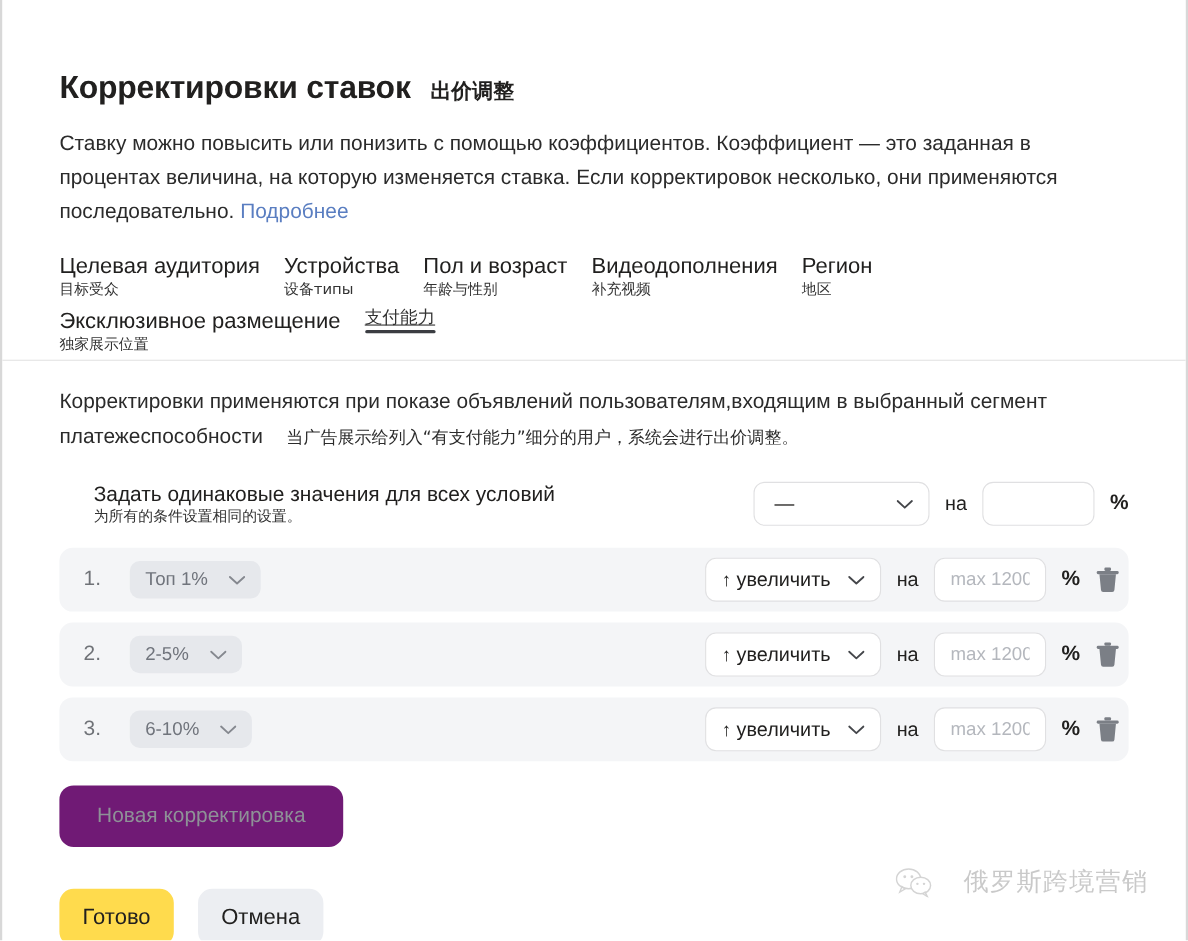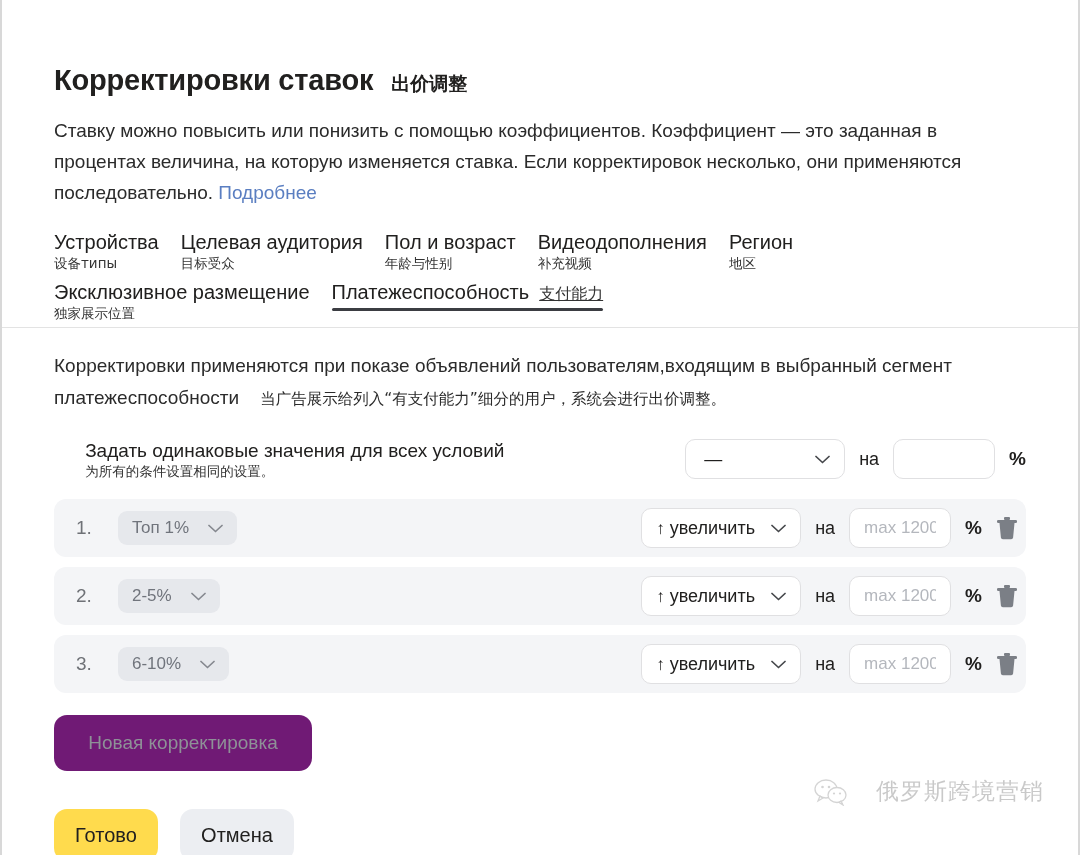--- a/index.html
+++ b/index.html
@@ -305,21 +305,21 @@
     margin-top: 8px;
     font-size: 15px;
     color: #21201f;
     font-family: "DejaVu Sans", sans-serif;
   }
 
   
   .watermark {
     position: absolute;
     right: 34px;
-    bottom: 48px;
+    bottom: 38px;
     display: flex;
     align-items: center;
     gap: 28px;
     opacity: 0.42;
   }
   .wm-text {
     font-size: 23px;
     color: #808080;
     font-family: "DejaVu Sans", sans-serif;
     letter-spacing: 1px;
@@ -338,47 +338,46 @@
     </div>
 
     <div class="desc">
       <span>Ставку можно повысить или понизить с помощью коэффициентов. Коэффициент — это заданная в процентах величина, на которую изменяется ставка. Если корректировок несколько, они применяются последовательно.</span>
       <span class="link">Подробнее</span>
     </div>
 
     <div class="tabs-wrap">
       <div class="tabs-row">
         <div class="tab">
+          <div class="tab-ru">Целевая аудитория</div>
+          <div class="tab-cn">目标受众</div>
+        </div>
+        <div class="tab">
           <div class="tab-ru">Устройства</div>
           <div class="tab-cn">设备типы</div>
-        </div>
-        <div class="tab">
-          <div class="tab-ru">Целевая аудитория</div>
-          <div class="tab-cn">目标受众</div>
         </div>
         <div class="tab">
           <div class="tab-ru">Пол и возраст</div>
           <div class="tab-cn">年龄与性别</div>
         </div>
         <div class="tab">
           <div class="tab-ru">Видеодополнения</div>
           <div class="tab-cn">补充视频</div>
         </div>
         <div class="tab">
           <div class="tab-ru">Регион</div>
           <div class="tab-cn">地区</div>
         </div>
       </div>
       <div class="tabs-row" style="margin-top:2px;">
         <div class="tab">
           <div class="tab-ru">Эксклюзивное размещение</div>
           <div class="tab-cn">独家展示位置</div>
         </div>
         <div class="tab active inline-cn">
-          <div class="tab-ru">Платежеспособность</div>
           <div class="tab-cn">支付能力</div>
           <div class="tab-underline"></div>
         </div>
       </div>
       <div class="tabs-divider"></div>
     </div>
 
     <div class="seg-desc">
       <span>Корректировки применяются при показе объявлений пользователям,входящим в выбранный сегмент платежеспособности</span>
       <span class="cn">当广告展示给列入“有支付能力”细分的用户，系统会进行出价调整。</span>

